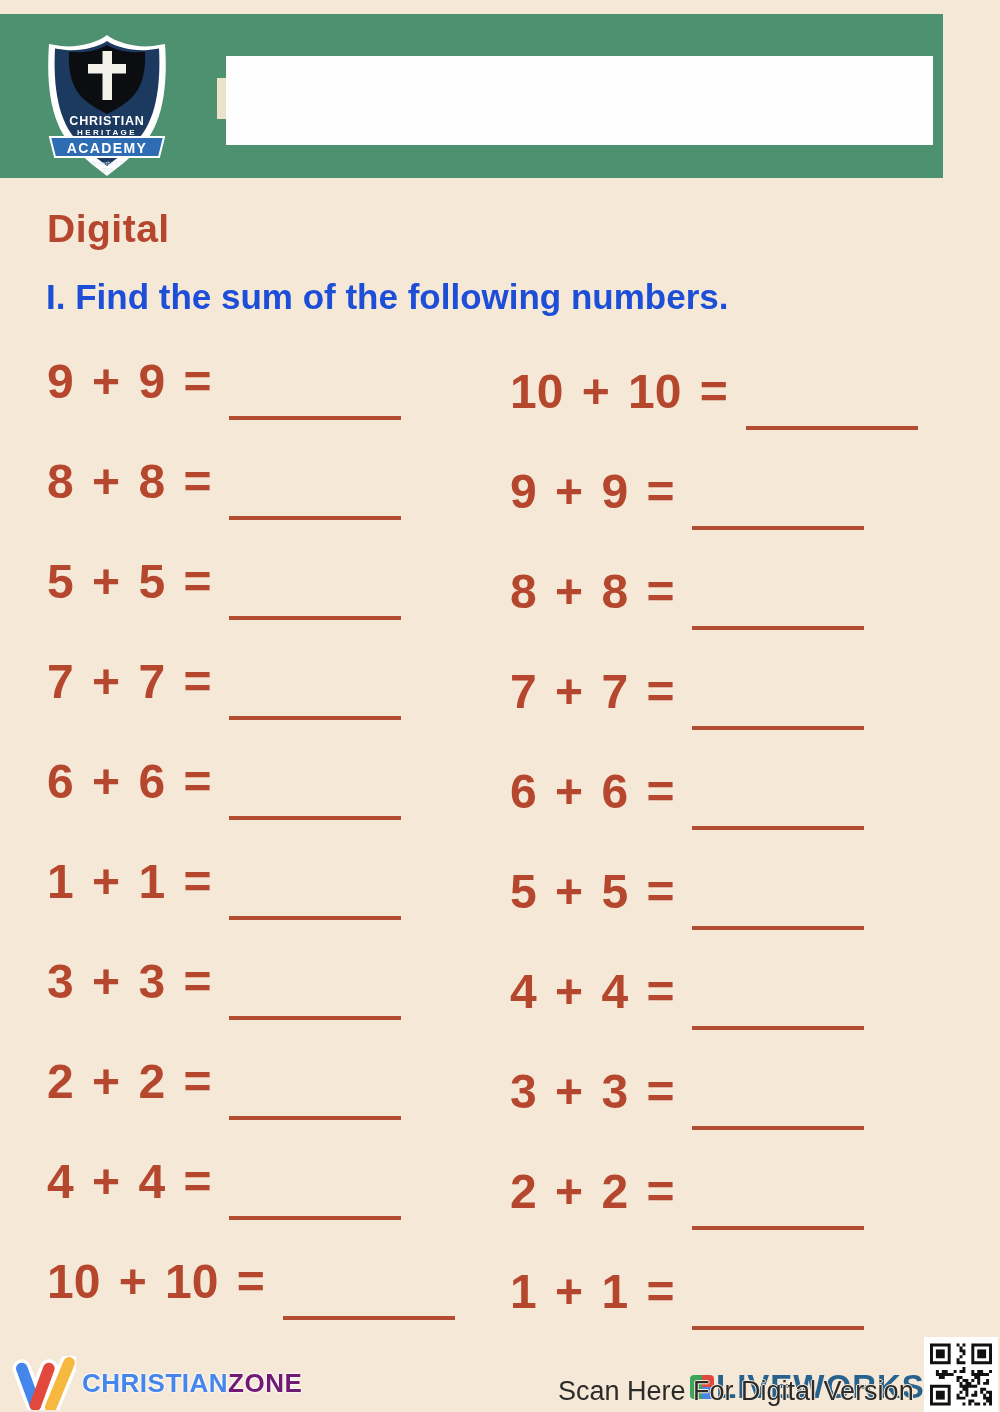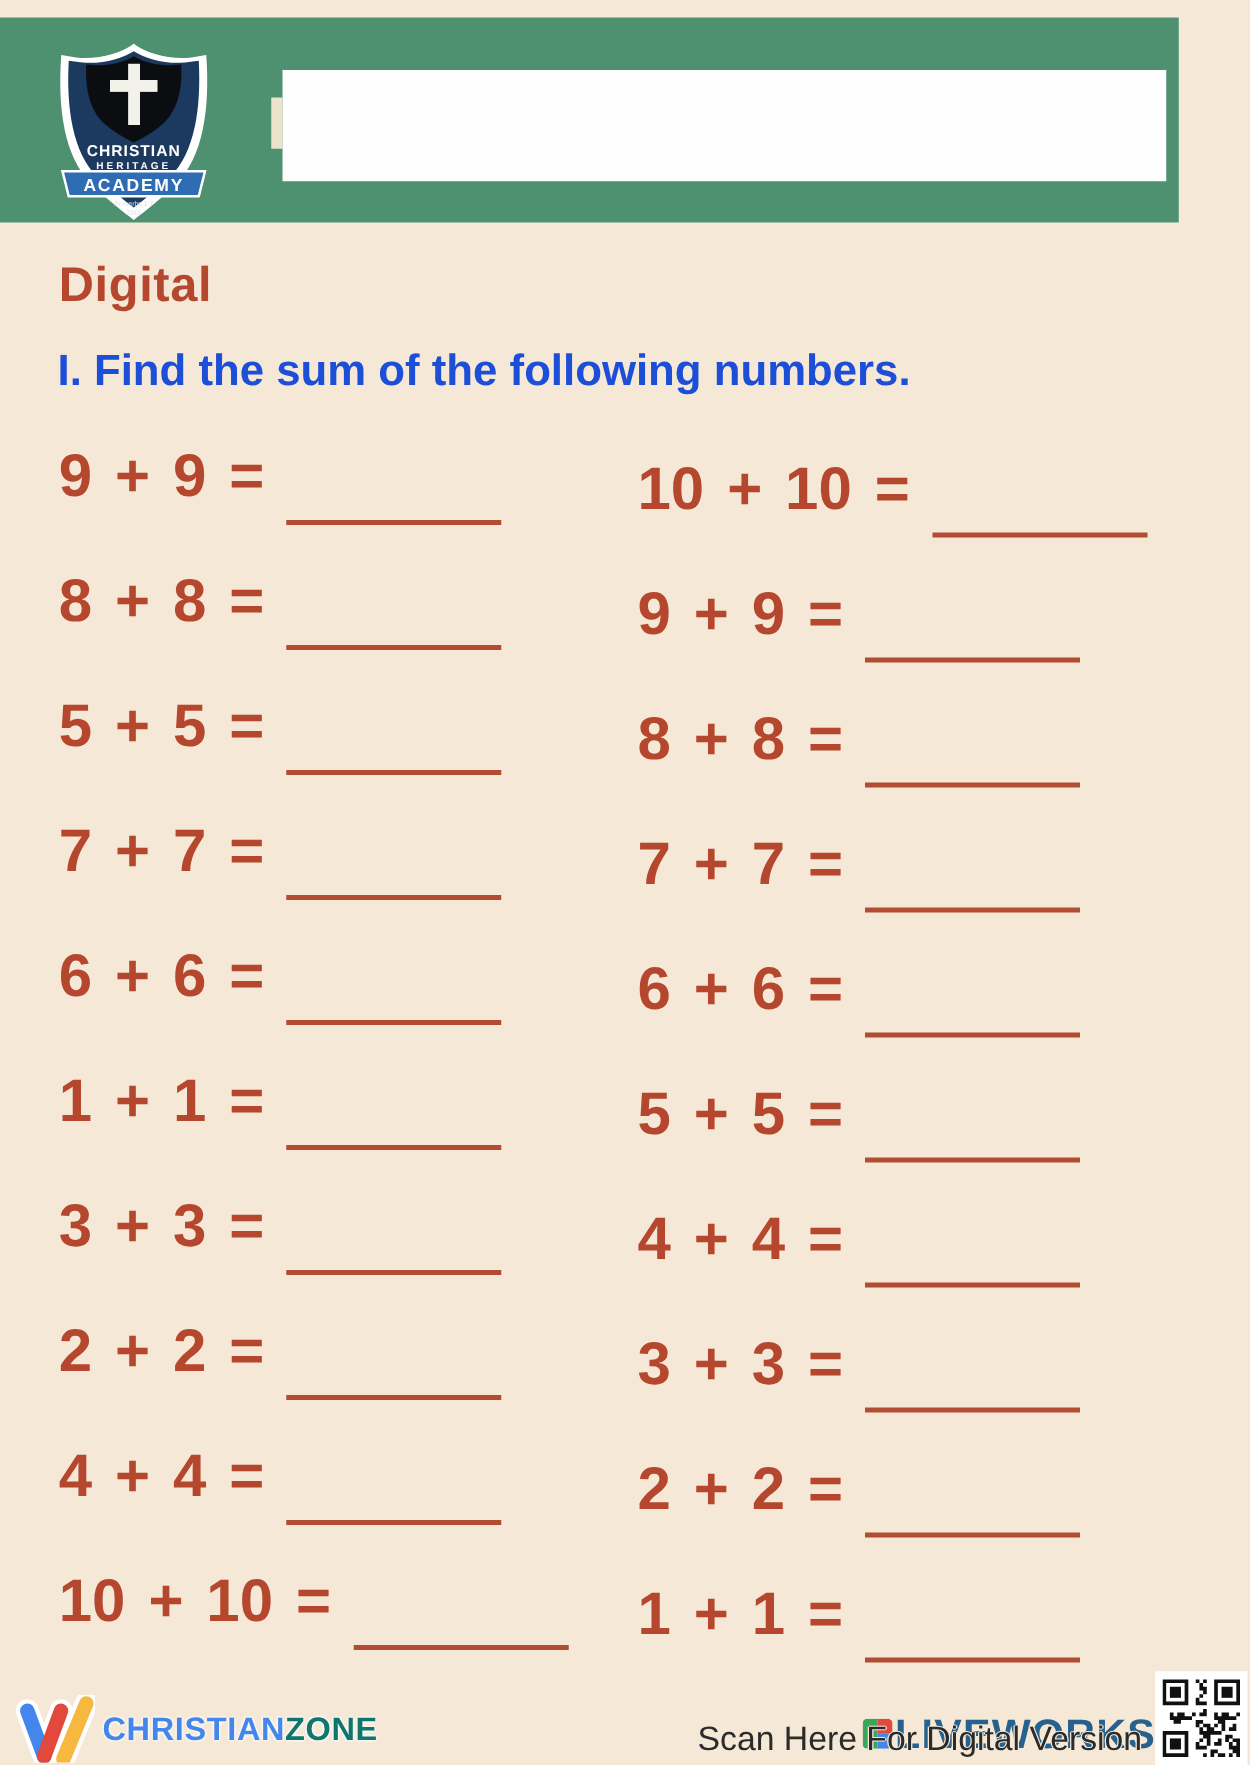--- a/index.html
+++ b/index.html
@@ -61,21 +61,21 @@
   .wz-logo {
     position:absolute; left:12px; top:1356px;
     display:flex; align-items:center; gap:6px; z-index:4;
   }
   .wz-mark { width:64px; height:54px; }
   .wz-text {
     font-size:26px; font-weight:bold; letter-spacing:0.5px;
     text-shadow:0 0 3px #ffffff, 0 0 3px #ffffff;
   }
   .wz-text .first { color:#4486ec; }
-  .wz-text .second { color:#0f766e; }
+  .wz-text .second { color:#701a75; }
   .lw-logo {
     position:absolute; left:690px; top:1368px; z-index:1;
     display:flex; align-items:center; gap:2px;
     width:268px; overflow:hidden; white-space:nowrap;
   }
   .lw-icon { width:24px; height:24px; flex:0 0 auto; position:relative; border-radius:4px; overflow:hidden; }
   .lw-icon .a { position:absolute; left:0; top:0; width:12px; height:24px; background:#3ba55d; }
   .lw-icon .b { position:absolute; right:0; top:0; width:12px; height:12px; background:#e2483b; }
   .lw-icon .c { position:absolute; right:0; bottom:0; width:12px; height:12px; background:#4486ec; }
   .lw-name {

